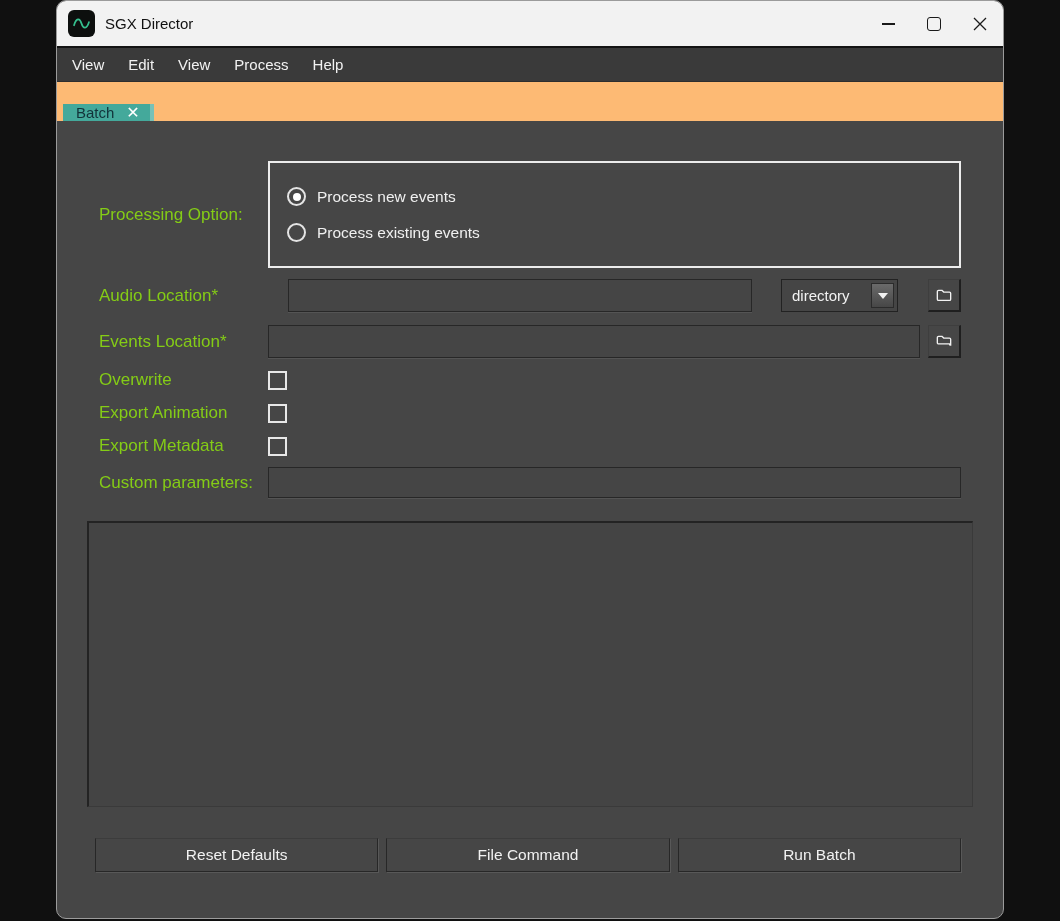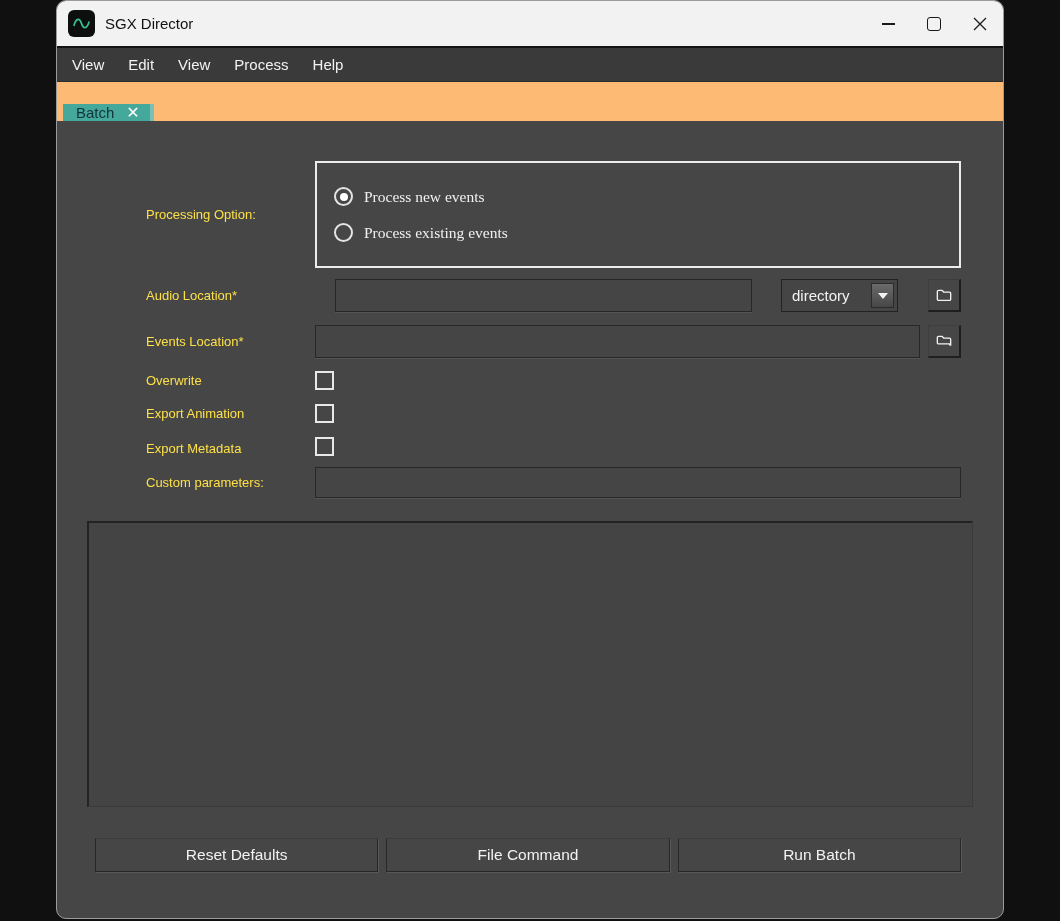--- a/index.html
+++ b/index.html
@@ -21,25 +21,25 @@
   .menu-item{color:#f2f2f2;font-size:15px;padding:0 12px;height:100%;display:flex;align-items:center;}
   
   .tabstrip{height:39px;background:#fdba74;display:flex;align-items:flex-end;}
   .tab{display:flex;align-items:center;gap:12px;padding:0 14px 0 13px;margin-left:6px;
        box-shadow:inset -4px 0 0 rgba(255,255,255,0.28);}
   .tab-label{font-size:15px;font-weight:500;}
   .tab-close{font-size:16px;font-weight:700;color:#ffffff;line-height:1;}
   
   .content{padding:0 42px;box-sizing:border-box;}
   .row{display:flex;align-items:center;}
-  .lbl{width:169px;flex:0 0 169px;color:#fde047;font-size:13px;margin-left:47px;}
+  .lbl{width:169px;flex:0 0 169px;color:#84cc16;font-size:17px;}
   
   .row-processing{margin-top:40px;}
   .groupbox{flex:1;height:103px;border:2px solid #ececec;display:flex;flex-direction:column;justify-content:center;gap:17px;padding-left:17px;box-sizing:content-box;}
-  .radio-row{display:flex;align-items:center;font-family:Liberation Serif, serif;}
+  .radio-row{display:flex;align-items:center;}
   .radio{width:15px;height:15px;border:2px solid #e4e4e4;border-radius:50%;position:relative;background:transparent;}
   .radio.selected::after{content:"";position:absolute;left:3.5px;top:3.5px;width:8px;height:8px;border-radius:50%;background:#ffffff;}
   .radio-label{margin-left:11px;color:#f0f0f0;font-size:15.5px;}
   
   .tinput{flex:1;height:33px;box-sizing:border-box;background:#454545;border:1px solid #272727;
           box-shadow:0 1px 0 rgba(255,255,255,0.08);color:#f0f0f0;font-size:15px;padding:0 8px;outline:none;
           font-family:"Liberation Sans","DejaVu Sans",sans-serif;}
   .row-audio{margin-top:11px;gap:20px;}
   .row-events{margin-top:13px;}
   

